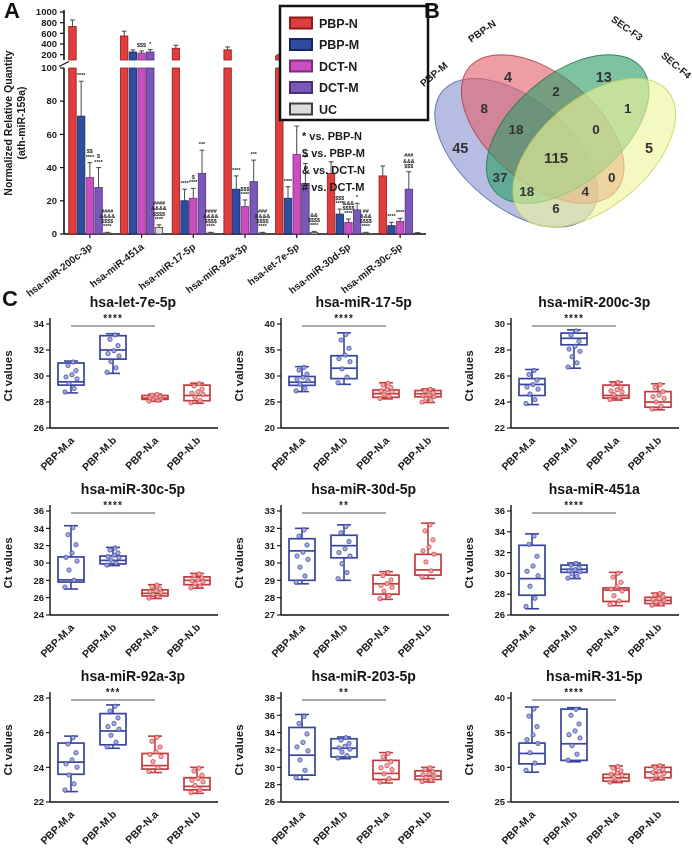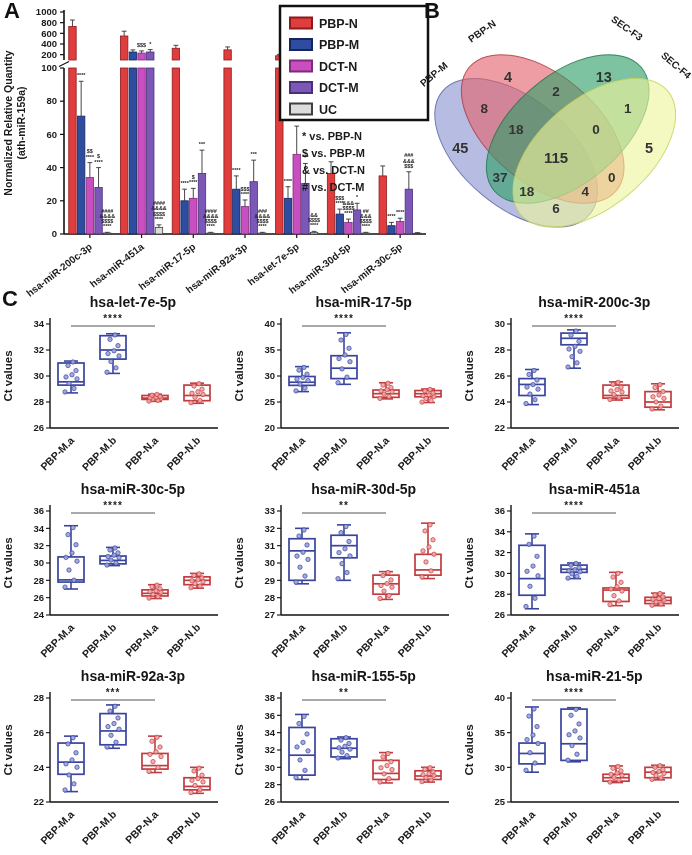--- a/index.html
+++ b/index.html
@@ -840,21 +840,21 @@
           <circle cx="200" cy="105.69333333333331" r="2.2" fill="#F2A6A6" fill-opacity="0.9" stroke="#C23B3E" stroke-width="0.7"></circle>
           <circle cx="195" cy="101.53333333333335" r="2.2" fill="#F2A6A6" fill-opacity="0.9" stroke="#C23B3E" stroke-width="0.7"></circle>
           <circle cx="203" cy="97.89333333333333" r="2.2" fill="#F2A6A6" fill-opacity="0.9" stroke="#C23B3E" stroke-width="0.7"></circle>
           <circle cx="192" cy="96.33333333333333" r="2.2" fill="#F2A6A6" fill-opacity="0.9" stroke="#C23B3E" stroke-width="0.7"></circle>
           <circle cx="198" cy="94.51333333333332" r="2.2" fill="#F2A6A6" fill-opacity="0.9" stroke="#C23B3E" stroke-width="0.7"></circle>
           <circle cx="202" cy="91.13333333333333" r="2.2" fill="#F2A6A6" fill-opacity="0.9" stroke="#C23B3E" stroke-width="0.7"></circle>
           <circle cx="194" cy="86.97333333333336" r="2.2" fill="#F2A6A6" fill-opacity="0.9" stroke="#C23B3E" stroke-width="0.7"></circle>
           <circle cx="199" cy="84.11333333333337" r="2.2" fill="#F2A6A6" fill-opacity="0.9" stroke="#C23B3E" stroke-width="0.7"></circle>
           <text x="201" y="131" font-size="10.5" fill="#1a1a1a" text-anchor="end" font-weight="bold" transform="rotate(-45 201 131)">PBP-N.b</text>
         </svg></div>
-      <div class="c-cell"><h3 class="plot-title">hsa-miR-155-5p</h3><svg width="225" height="163" viewBox="0 0 225 163">
+      <div class="c-cell"><h3 class="plot-title">hsa-miR-203-5p</h3><svg width="225" height="163" viewBox="0 0 225 163">
           <line x1="50" y1="8" x2="50" y2="118" stroke="#111" stroke-width="1.4"></line>
           <line x1="50" y1="118" x2="218" y2="118" stroke="#111" stroke-width="1.4"></line>
           <line x1="46" y1="118" x2="50" y2="118" stroke="#111" stroke-width="1.1"></line>
           <text x="44" y="121.2" font-size="9.5" fill="#1a1a1a" text-anchor="end" font-weight="bold">26</text>
           <line x1="46" y1="100.66666666666667" x2="50" y2="100.66666666666667" stroke="#111" stroke-width="1.1"></line>
           <text x="44" y="103.86666666666667" font-size="9.5" fill="#1a1a1a" text-anchor="end" font-weight="bold">28</text>
           <line x1="46" y1="83.33333333333334" x2="50" y2="83.33333333333334" stroke="#111" stroke-width="1.1"></line>
           <text x="44" y="86.53333333333335" font-size="9.5" fill="#1a1a1a" text-anchor="end" font-weight="bold">30</text>
           <line x1="46" y1="66" x2="50" y2="66" stroke="#111" stroke-width="1.1"></line>
           <text x="44" y="69.2" font-size="9.5" fill="#1a1a1a" text-anchor="end" font-weight="bold">32</text>
@@ -925,21 +925,21 @@
           <circle cx="200" cy="96.00399999999999" r="2.2" fill="#F2A6A6" fill-opacity="0.9" stroke="#C23B3E" stroke-width="0.7"></circle>
           <circle cx="195" cy="93.64666666666665" r="2.2" fill="#F2A6A6" fill-opacity="0.9" stroke="#C23B3E" stroke-width="0.7"></circle>
           <circle cx="203" cy="91.58399999999997" r="2.2" fill="#F2A6A6" fill-opacity="0.9" stroke="#C23B3E" stroke-width="0.7"></circle>
           <circle cx="192" cy="90.70000000000002" r="2.2" fill="#F2A6A6" fill-opacity="0.9" stroke="#C23B3E" stroke-width="0.7"></circle>
           <circle cx="198" cy="89.66866666666665" r="2.2" fill="#F2A6A6" fill-opacity="0.9" stroke="#C23B3E" stroke-width="0.7"></circle>
           <circle cx="202" cy="87.75333333333332" r="2.2" fill="#F2A6A6" fill-opacity="0.9" stroke="#C23B3E" stroke-width="0.7"></circle>
           <circle cx="194" cy="85.39599999999999" r="2.2" fill="#F2A6A6" fill-opacity="0.9" stroke="#C23B3E" stroke-width="0.7"></circle>
           <circle cx="199" cy="83.77533333333332" r="2.2" fill="#F2A6A6" fill-opacity="0.9" stroke="#C23B3E" stroke-width="0.7"></circle>
           <text x="201" y="131" font-size="10.5" fill="#1a1a1a" text-anchor="end" font-weight="bold" transform="rotate(-45 201 131)">PBP-N.b</text>
         </svg></div>
-      <div class="c-cell"><h3 class="plot-title">hsa-miR-21-5p</h3><svg width="225" height="163" viewBox="0 0 225 163">
+      <div class="c-cell"><h3 class="plot-title">hsa-miR-31-5p</h3><svg width="225" height="163" viewBox="0 0 225 163">
           <line x1="50" y1="8" x2="50" y2="118" stroke="#111" stroke-width="1.4"></line>
           <line x1="50" y1="118" x2="218" y2="118" stroke="#111" stroke-width="1.4"></line>
           <line x1="46" y1="118" x2="50" y2="118" stroke="#111" stroke-width="1.1"></line>
           <text x="44" y="121.2" font-size="9.5" fill="#1a1a1a" text-anchor="end" font-weight="bold">25</text>
           <line x1="46" y1="83.33333333333334" x2="50" y2="83.33333333333334" stroke="#111" stroke-width="1.1"></line>
           <text x="44" y="86.53333333333335" font-size="9.5" fill="#1a1a1a" text-anchor="end" font-weight="bold">30</text>
           <line x1="46" y1="48.66666666666667" x2="50" y2="48.66666666666667" stroke="#111" stroke-width="1.1"></line>
           <text x="44" y="51.866666666666674" font-size="9.5" fill="#1a1a1a" text-anchor="end" font-weight="bold">35</text>
           <line x1="46" y1="14" x2="50" y2="14" stroke="#111" stroke-width="1.1"></line>
           <text x="44" y="17.2" font-size="9.5" fill="#1a1a1a" text-anchor="end" font-weight="bold">40</text>

